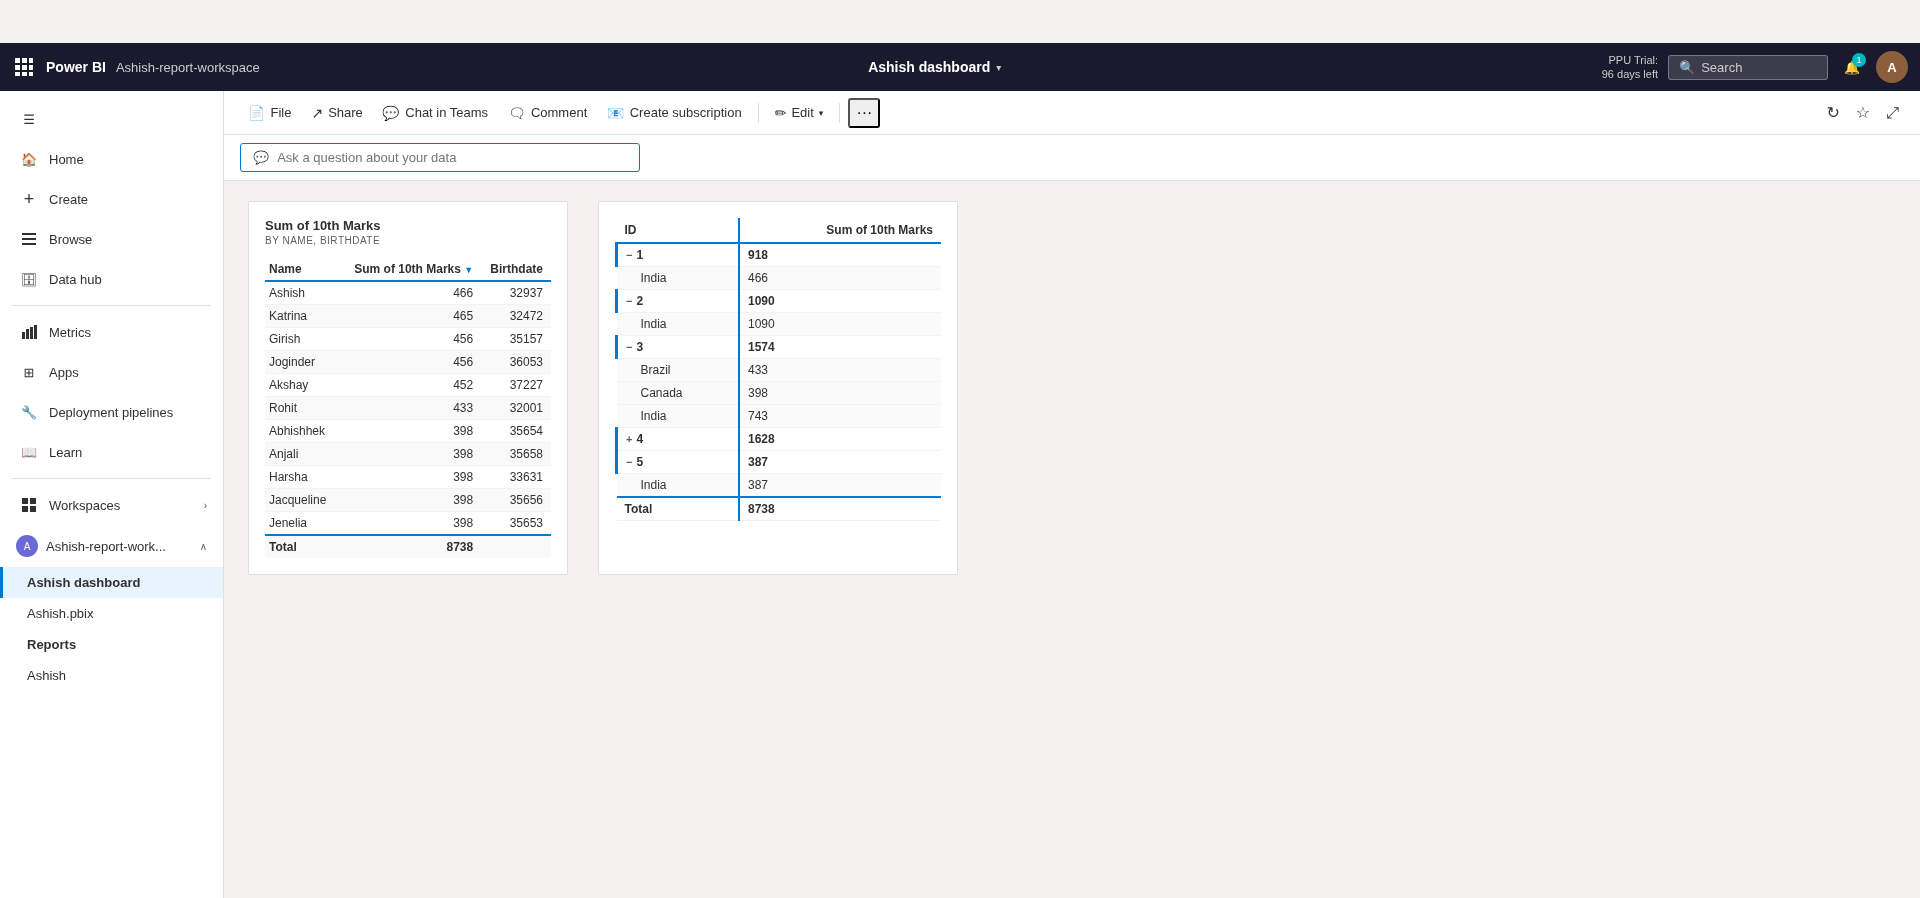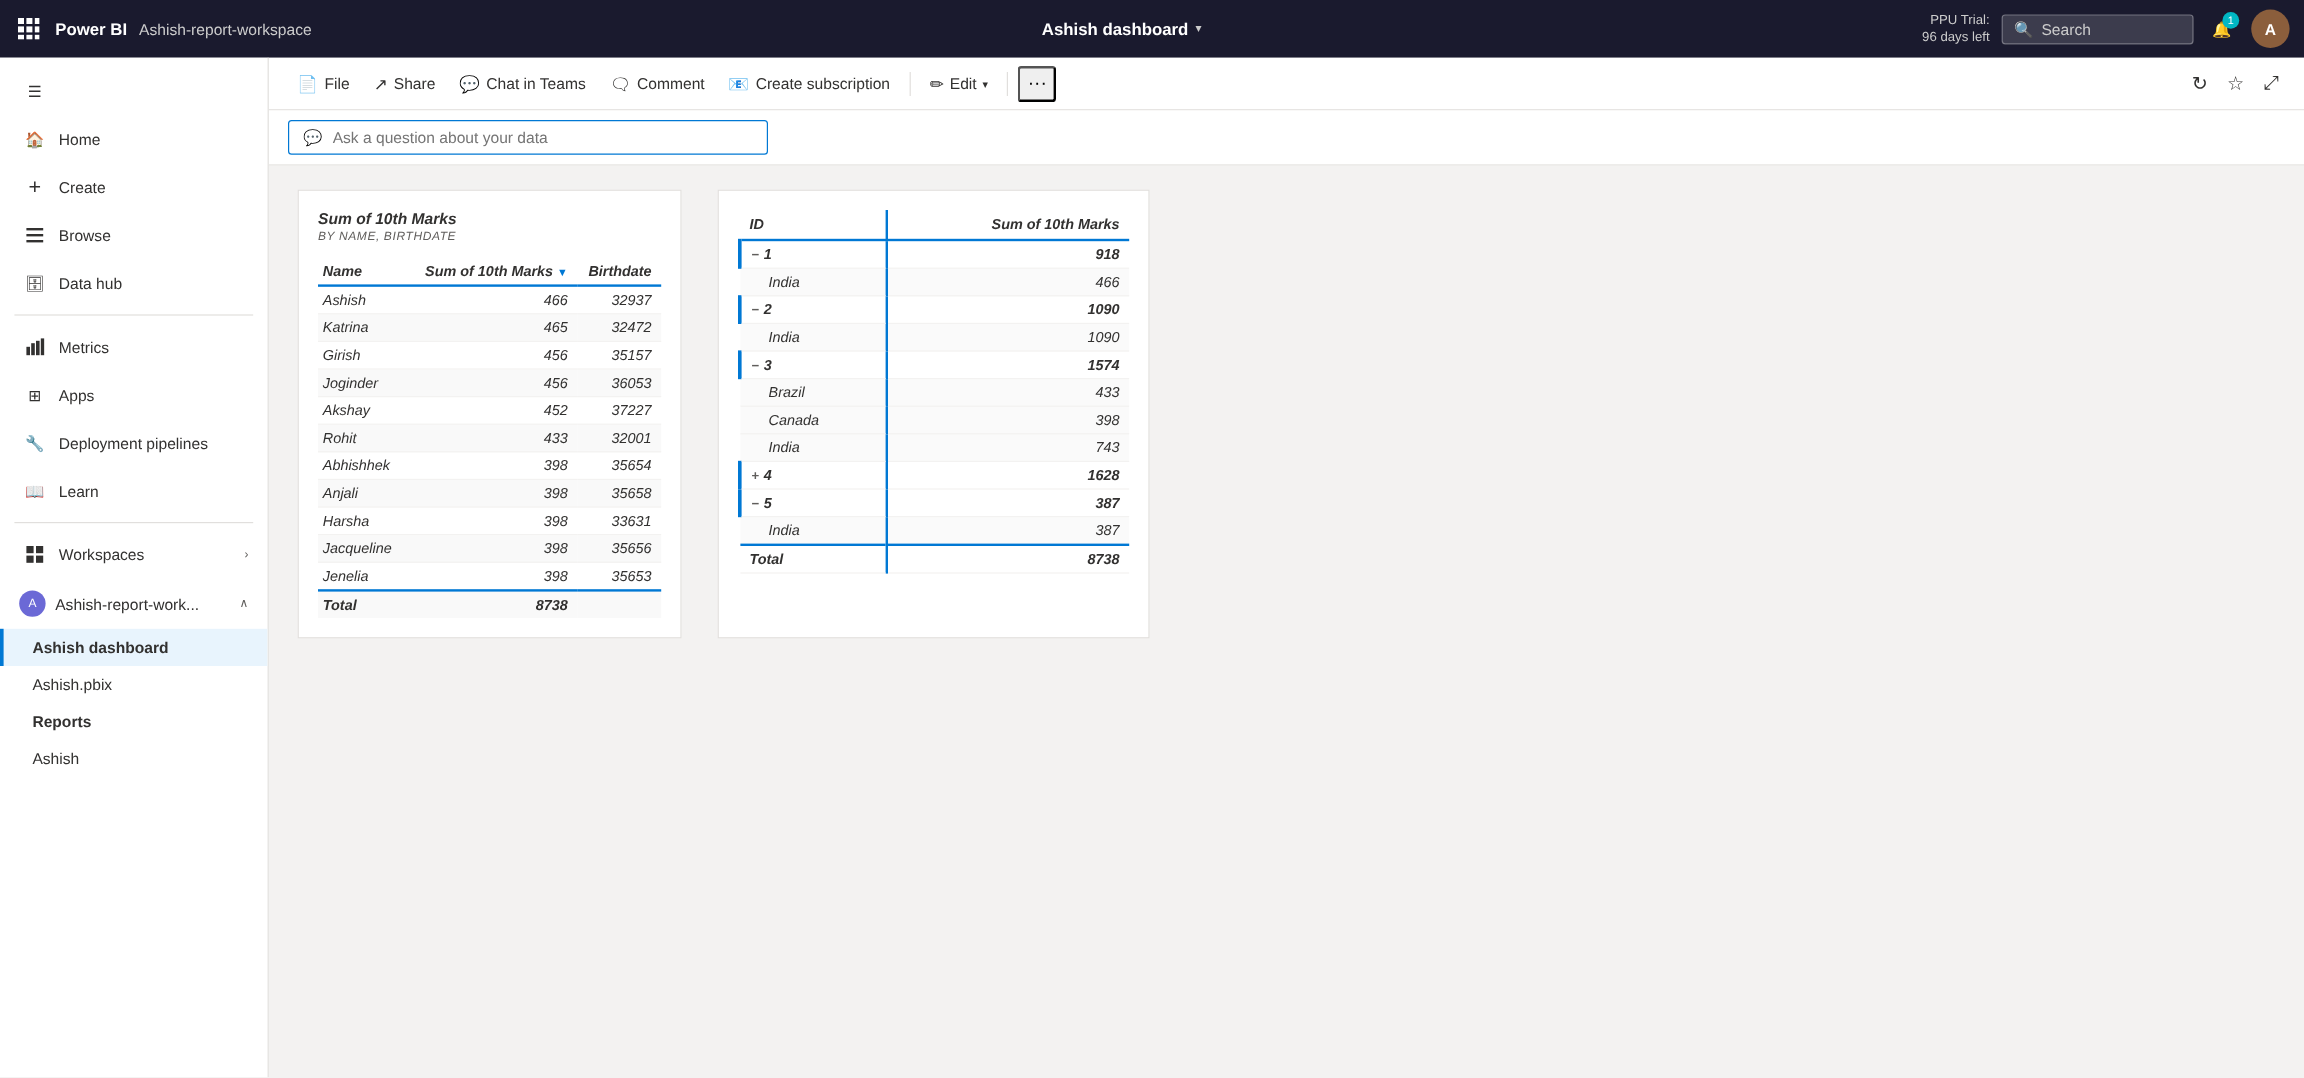--- a/index.html
+++ b/index.html
@@ -8,20 +8,21 @@
     
     .topbar {
       background: #1a1a2e;
       color: #fff;
       height: 48px;
       display: flex;
       align-items: center;
       padding: 0 12px;
       gap: 10px;
       flex-shrink: 0;
+      margin-top: 43px;
     }
     .topbar-waffle { width: 24px; height: 24px; display: flex; align-items: center; justify-content: center; cursor: pointer; }
     .topbar-logo { font-weight: 700; font-size: 14px; color: #fff; white-space: nowrap; }
     .topbar-workspace { font-size: 13px; color: #ccc; margin-right: 8px; }
     .topbar-center { flex: 1; display: flex; align-items: center; justify-content: center; gap: 6px; }
     .topbar-dashboard-name { font-size: 14px; font-weight: 600; color: #fff; }
     .topbar-chevron { font-size: 10px; color: #ccc; }
     .topbar-right { display: flex; align-items: center; gap: 10px; }
     .topbar-ppu { font-size: 11px; color: #ccc; text-align: right; line-height: 1.3; }
     .topbar-search {
@@ -139,21 +140,20 @@
       background: #fff;
     }
     .qna-input input { border: none; outline: none; font-size: 13px; color: #605e5c; width: 280px; }
 
     
     .content-area {
       flex: 1;
       overflow-y: auto;
       background: #f3f2f1;
       padding: 20px 24px;
-      font-style: italic;
     }
     .dashboard-grid {
       display: flex;
       gap: 30px;
       flex-wrap: nowrap;
     }
 
     
     .table-card {
       background: #fff;
@@ -199,21 +199,21 @@
       padding: 5px 8px;
       border-bottom: 2px solid #0078d4;
       font-size: 12px;
     }
     .matrix-table th.right { text-align: right; }
     .matrix-table td {
       padding: 4px 8px;
       border-bottom: 1px solid #f3f2f1;
       color: #323130;
     }
-    .matrix-table td.right { text-align: right; }
+    .matrix-table td.right { text-align: left; }
     .matrix-table .group-row td { font-weight: 700; }
     .matrix-table .group-row td:first-child { border-left: 3px solid #0078d4; }
     .matrix-table .child-row td:first-child { padding-left: 24px; }
     .matrix-table .child-row td { background: #fafafa; }
     .matrix-table .total-row td { font-weight: 700; border-top: 2px solid #0078d4; }
     .expand-icon { color: #605e5c; font-size: 11px; margin-right: 4px; cursor: pointer; }
     .id-col { border-right: 2px solid #0078d4; }
   </style>
 </head>
 <body>

